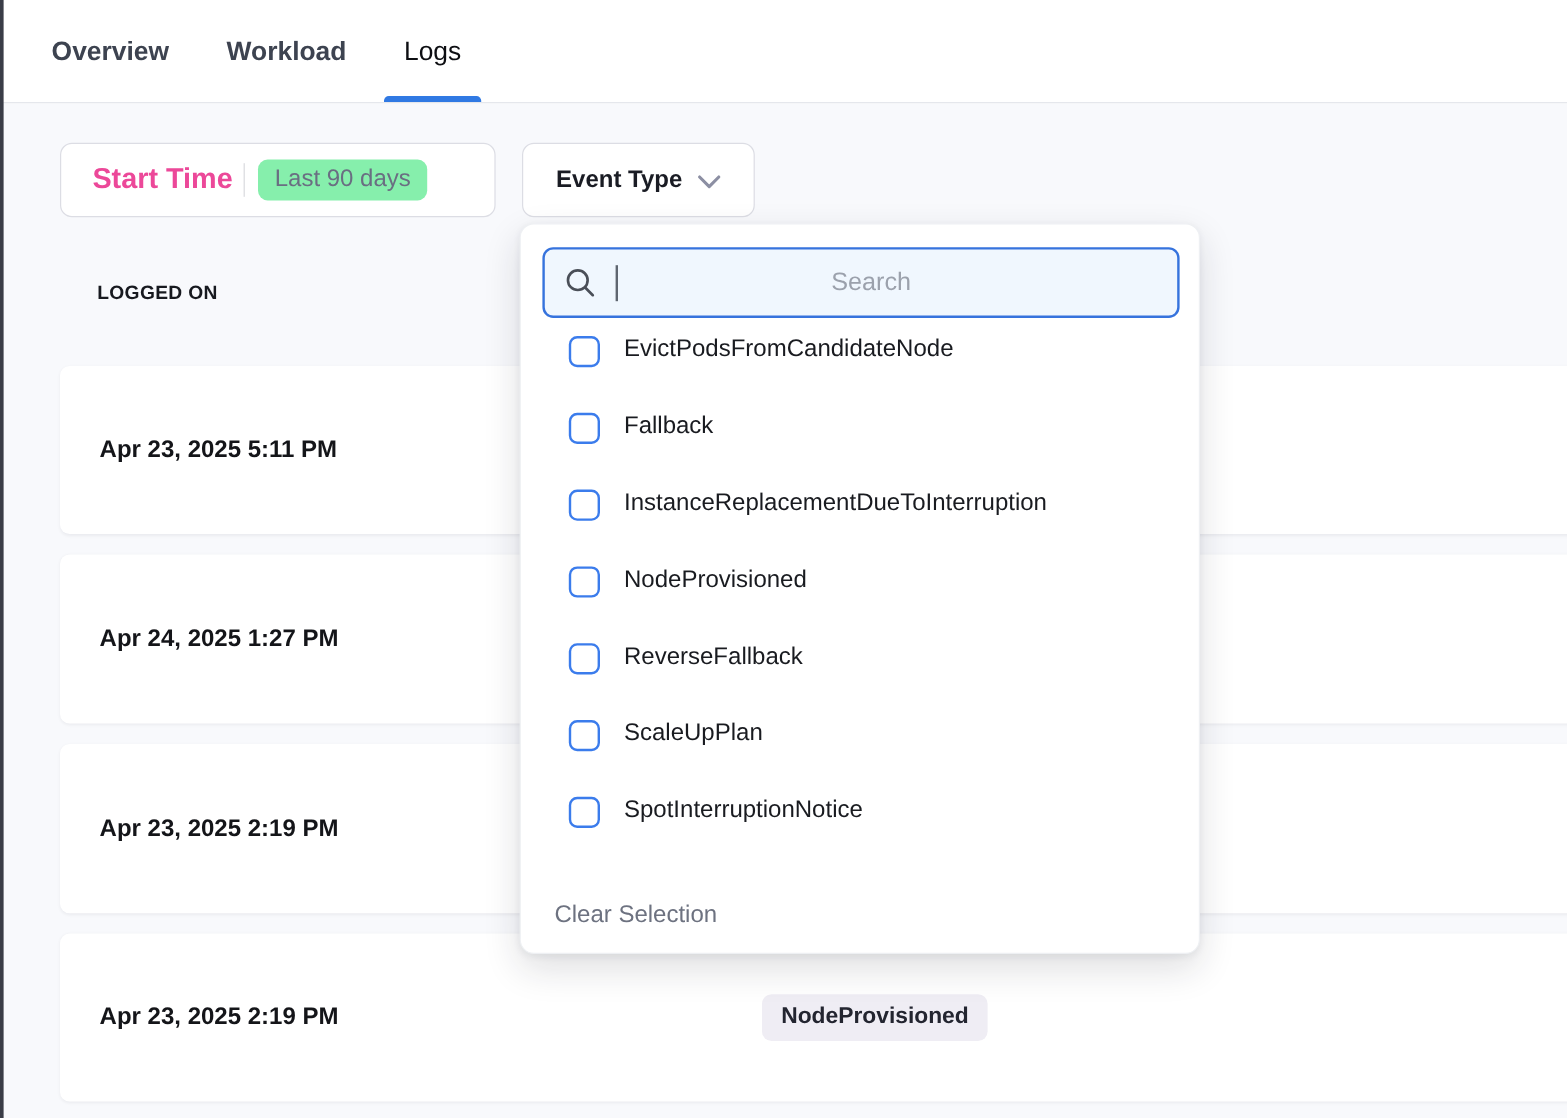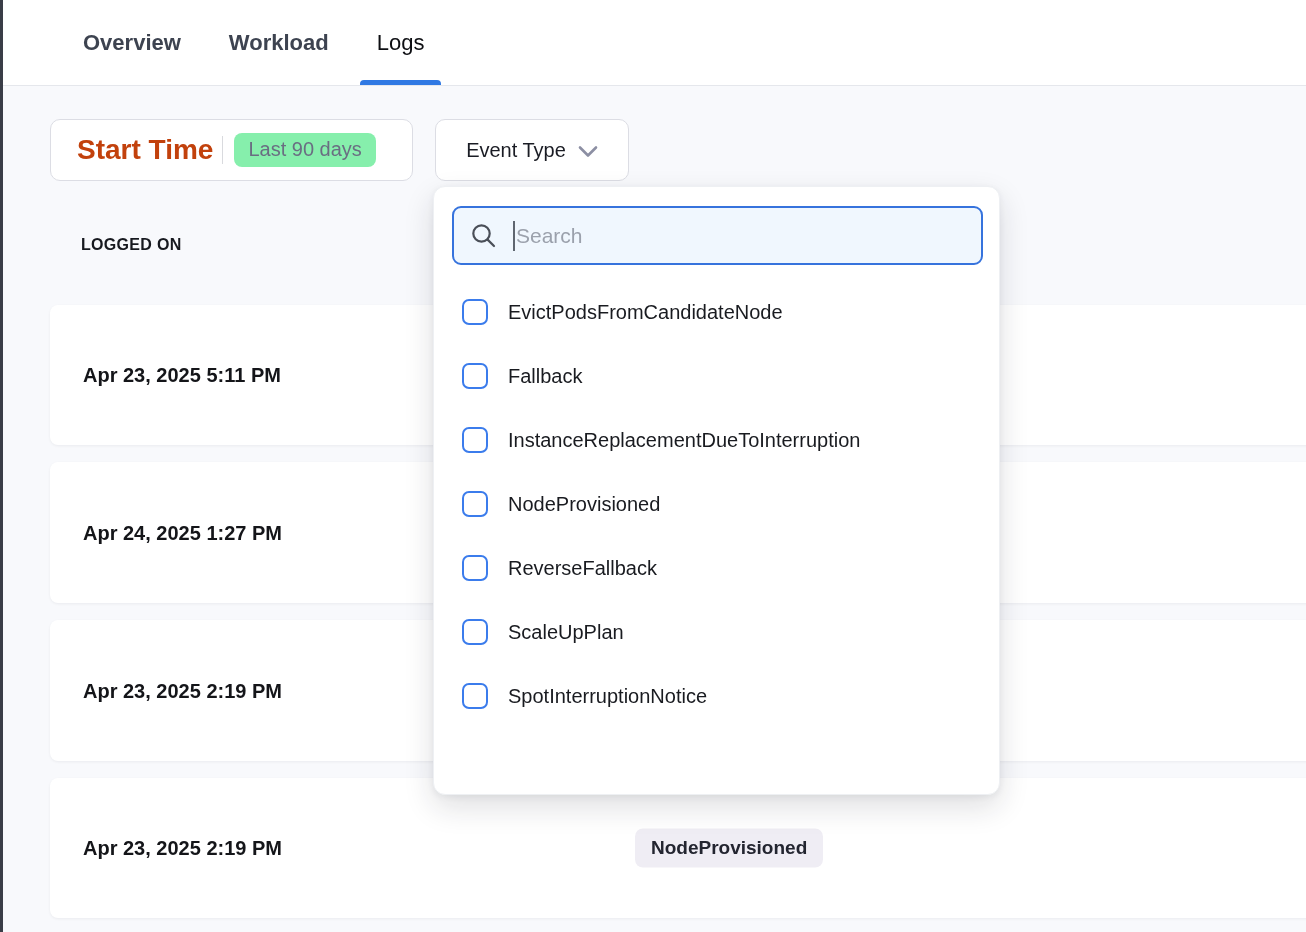--- a/index.html
+++ b/index.html
@@ -25,21 +25,21 @@
   
   .tabbar {
     position: absolute;
     left: 0; top: 0;
     width: 100%;
     height: 86px;
     background: #ffffff;
     border-bottom: 1px solid #e5e7ec;
     display: flex;
     align-items: stretch;
-    padding-left: 83px;
+    padding-left: 43px;
     gap: 48px;
   }
   .tab {
     position: relative;
     display: flex;
     align-items: center;
     font-size: 22px;
     font-weight: 600;
     color: #3d4350;
     cursor: pointer;
@@ -65,23 +65,23 @@
     width: 363px; height: 62px;
     background: #ffffff;
     border: 1px solid #dcdde4;
     border-radius: 10px;
     display: flex;
     align-items: center;
     padding-left: 26px;
     cursor: pointer;
   }
   .filter-start-time .label {
-    font-size: 28px;
+    font-size: 24px;
     font-weight: 700;
-    color: #c2410c;
+    color: #ec4899;
   }
   .filter-start-time .vdivider {
     width: 1px; height: 28px;
     background: #d9dade;
     margin: 0 11px 0 9px;
   }
   .filter-chip {
     background: #86efac;
     color: #6a6e82;
     font-size: 20px;
@@ -98,21 +98,21 @@
     border: 1px solid #dcdde4;
     border-radius: 10px;
     display: flex;
     align-items: center;
     justify-content: center;
     gap: 12px;
     cursor: pointer;
   }
   .filter-event-type .label {
     font-size: 20px;
-    font-weight: 400;
+    font-weight: 700;
     color: #1a1c24;
   }
   .chevron-down { display: inline-flex; margin-top: 3px; }
 
   
   .col-header {
     position: absolute;
     left: 81px; top: 236px;
     font-size: 16px;
     font-weight: 700;
@@ -187,29 +187,29 @@
   }
   .search-input {
     border: none;
     outline: none;
     background: transparent;
     font-family: "Liberation Sans", "DejaVu Sans", sans-serif;
     font-size: 21px;
     color: #1a1c22;
     width: 420px;
     margin-left: 1px;
+    text-align: center;
   }
   .search-input::placeholder { color: #9ba1ac; opacity: 1; }
 
   .options { position: absolute; left: 0; top: 79px; width: 100%; }
   .option-row {
     height: 64px;
     display: flex;
-    align-items: center;
-    padding-left: 28px;
+    padding-left: 40px;
     cursor: pointer;
   }
   .options { padding-top: 14px; }
   .checkbox {
     width: 26px; height: 26px;
     border: 2.5px solid #3b7cec;
     border-radius: 7px;
     background: #ffffff;
     flex: 0 0 auto;
   }
@@ -312,15 +312,16 @@
         <span class="option-label">ReverseFallback</span>
       </div>
       <div class="option-row">
         <span class="checkbox"></span>
         <span class="option-label">ScaleUpPlan</span>
       </div>
       <div class="option-row">
         <span class="checkbox"></span>
         <span class="option-label">SpotInterruptionNotice</span>
       </div>
+      <div class="clear-selection">Clear Selection</div>
     </div>
   </div>
 </div>
 
 </body></html>

